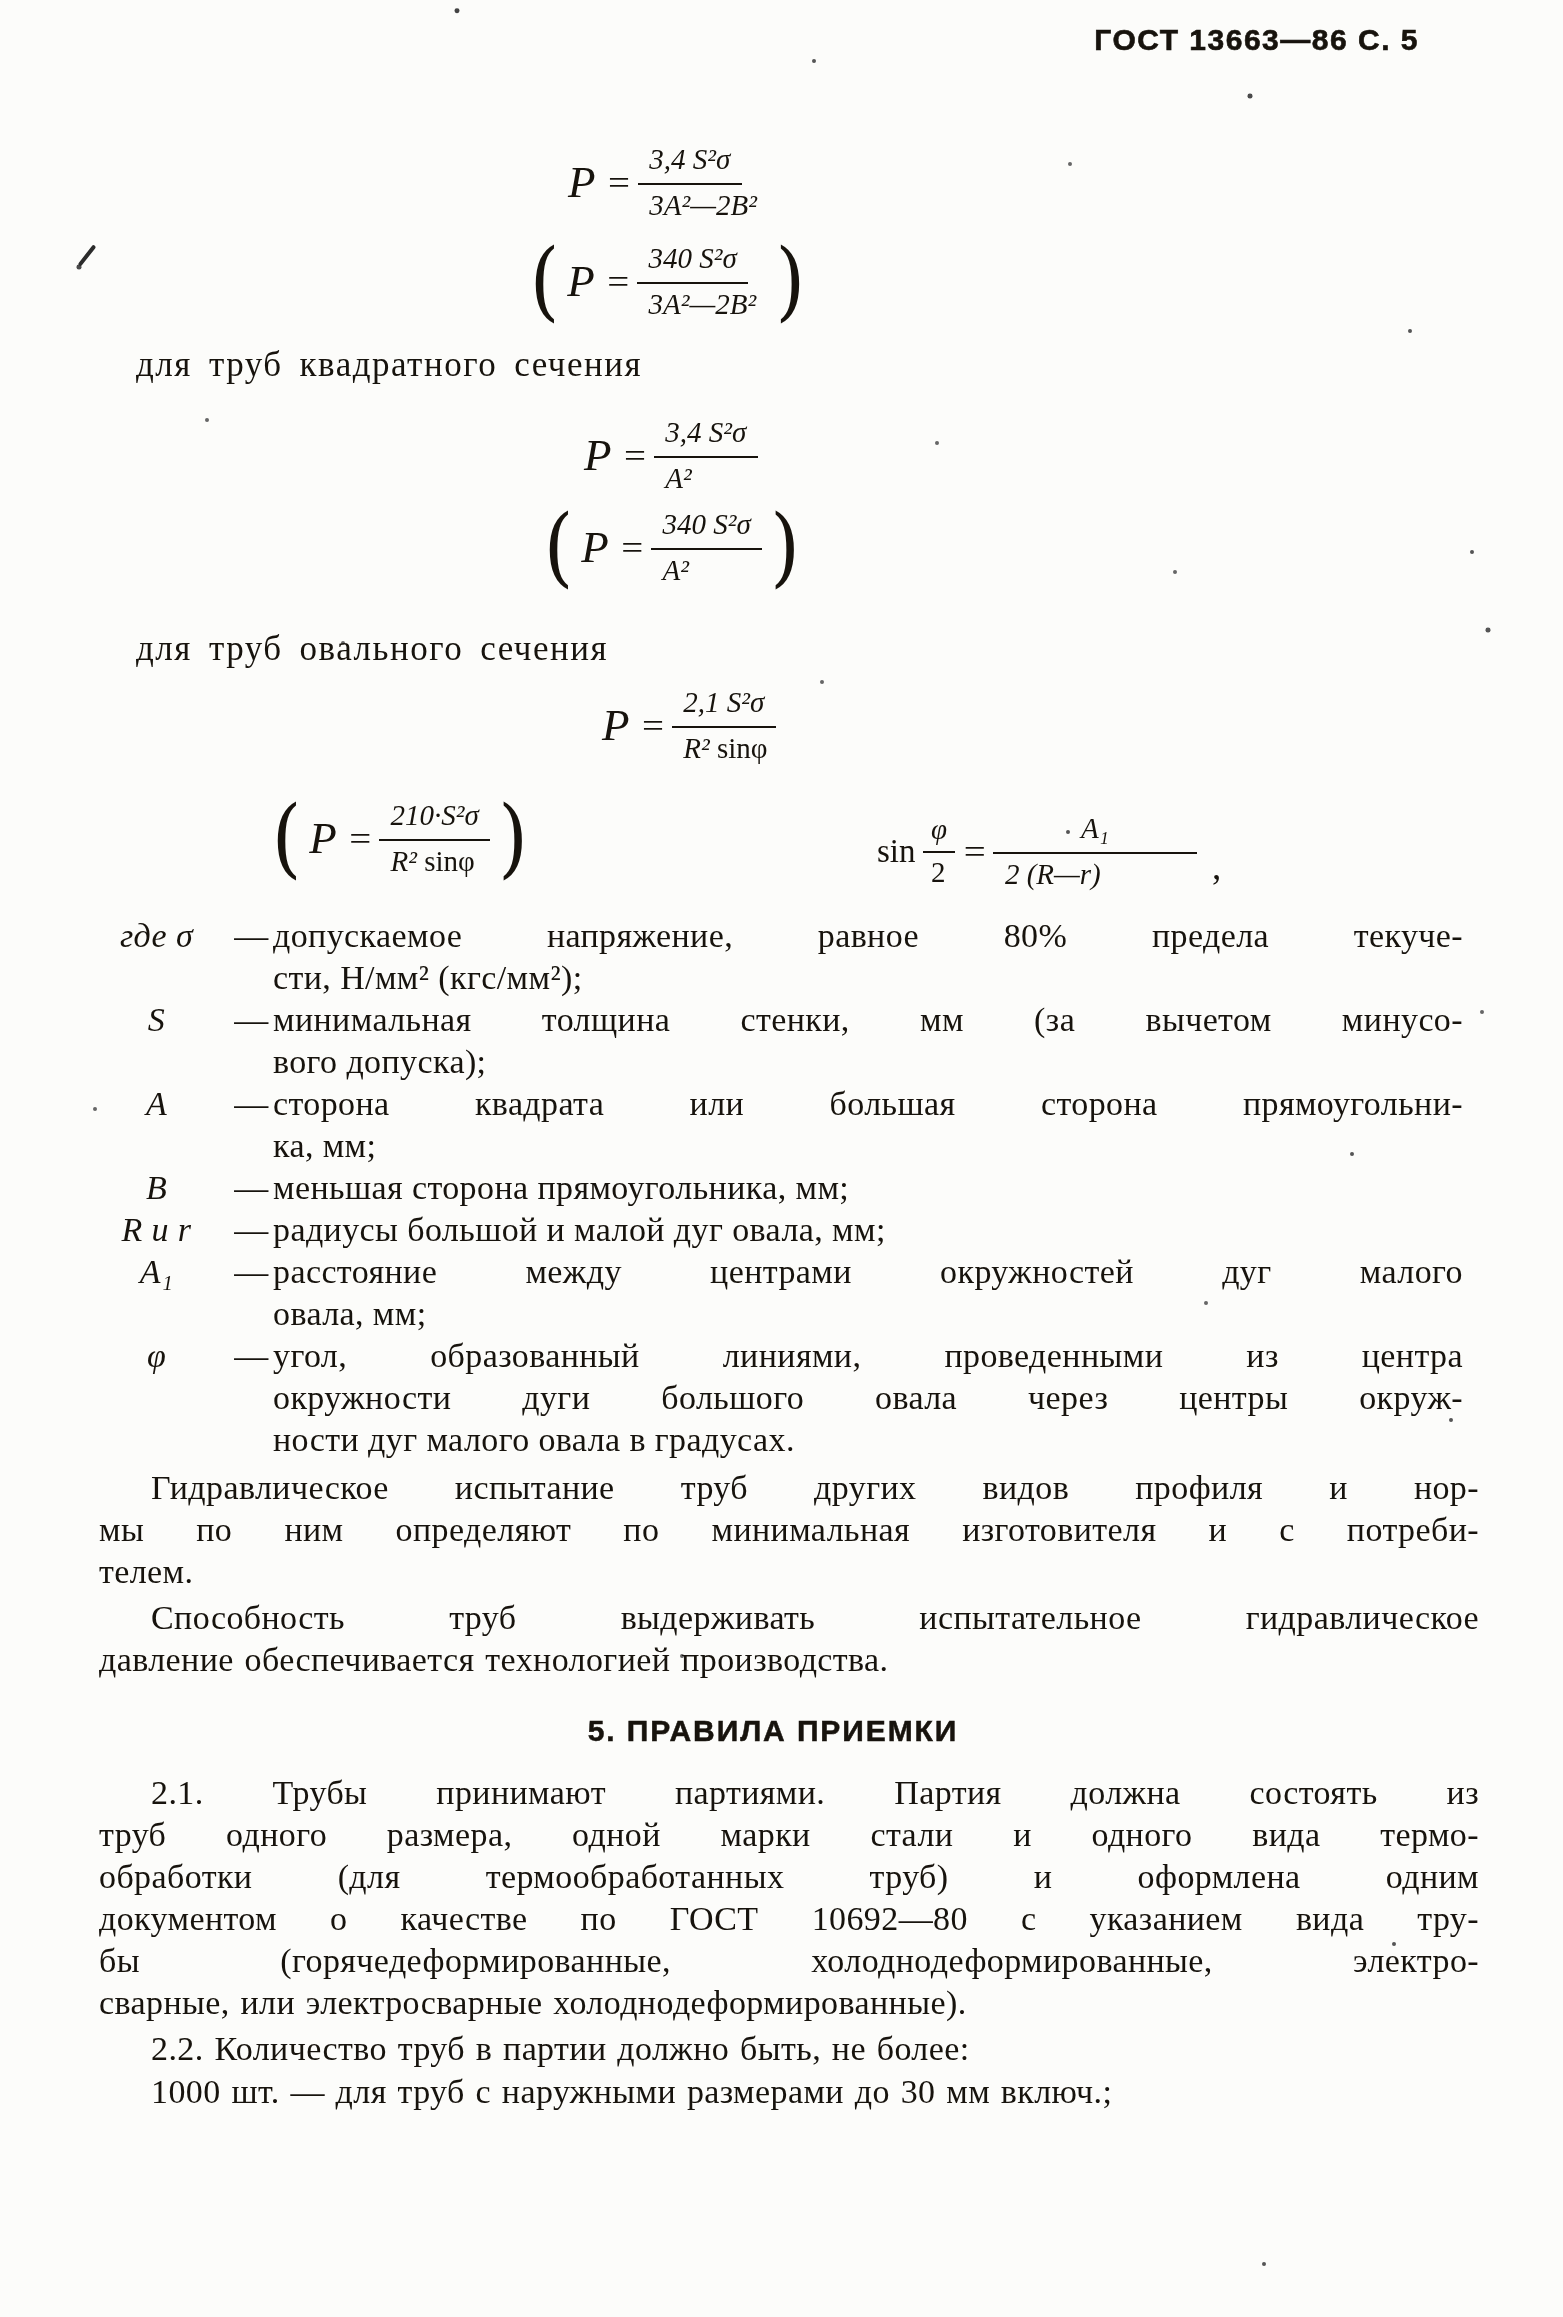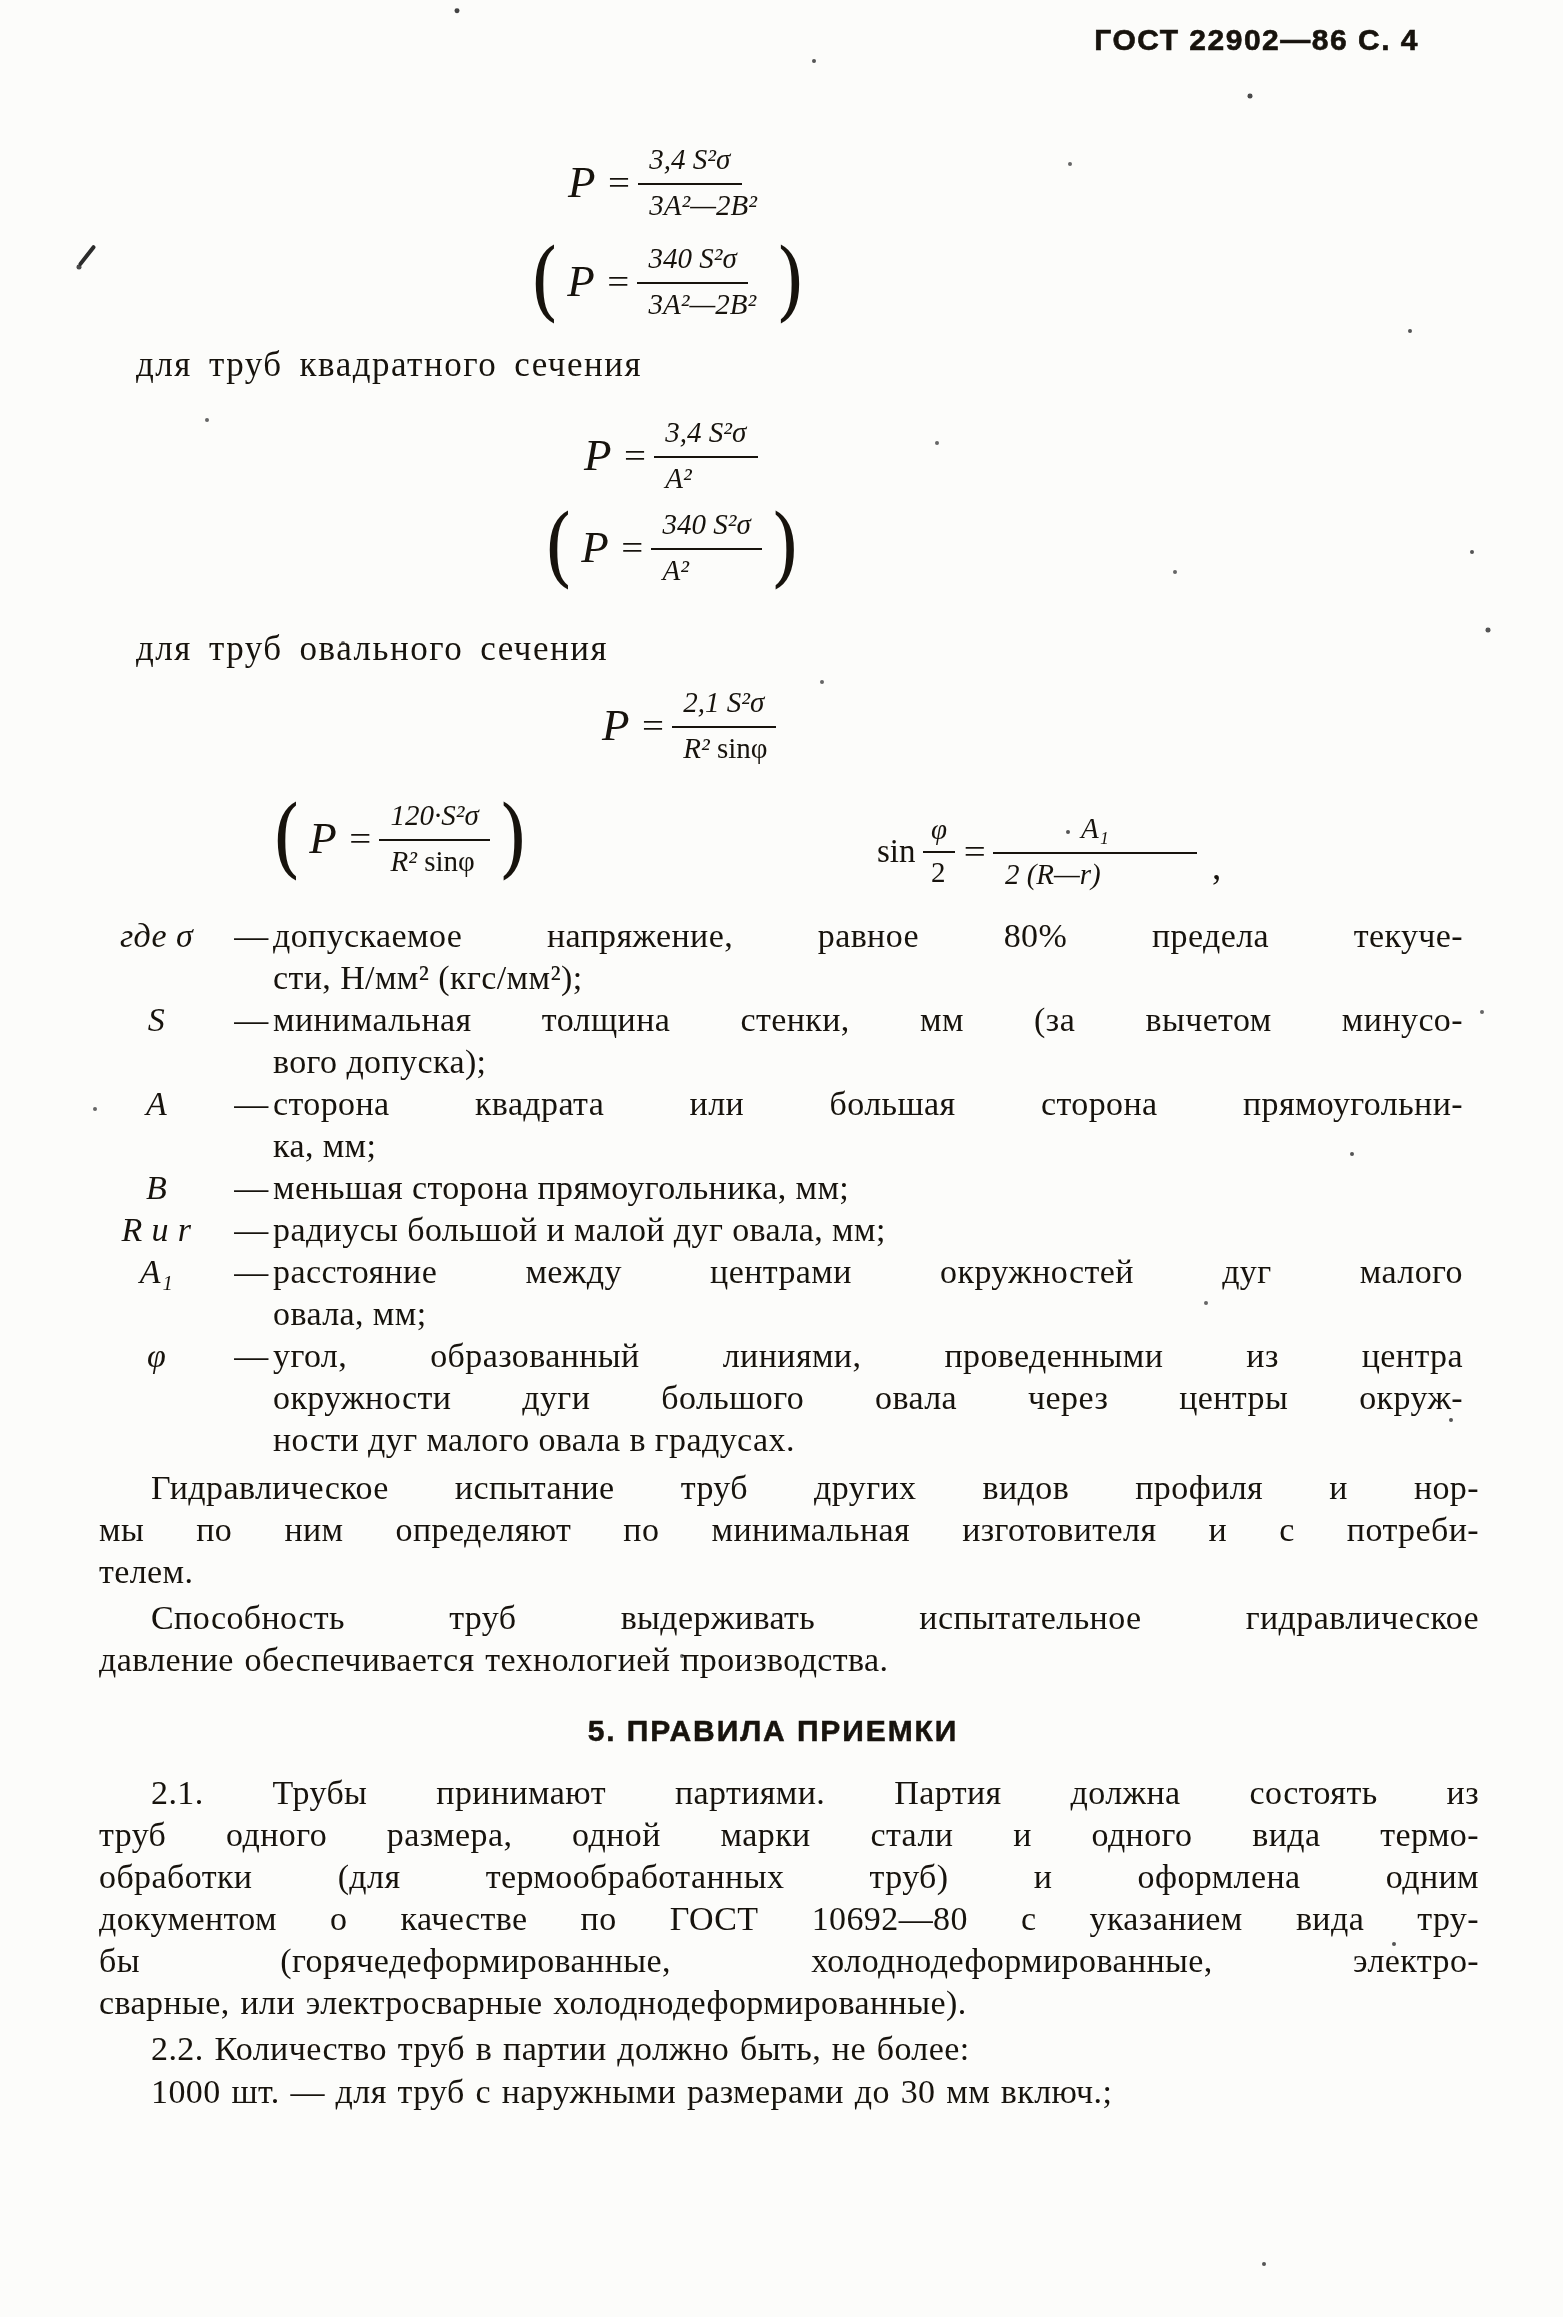--- a/index.html
+++ b/index.html
@@ -98,21 +98,21 @@
   }
 </style>
 </head>
 <body>
 
 <div class="page">
 
   <div class="speckles"></div>
   <div class="stray-mark"></div>
 
-  <div class="page-header">ГОСТ 22902—86 С. 4</div>
+  <div class="page-header">ГОСТ 13663—86 С. 5</div>
 
   <div class="formula" style="left:568px;top:142px;">
     <span class="flhs">P</span>
     <span class="feq">=</span>
     <span class="frac">
       <span class="fnum">3,4 S²σ</span>
       <span class="fden">3A²—2B²</span>
     </span>
   </div>
 
@@ -158,21 +158,21 @@
       <span class="fnum">2,1 S²σ</span>
       <span class="fden"><span>R²</span>&nbsp;<span class="up">sinφ</span></span>
     </span>
   </div>
 
   <div class="formula" style="left:264px;top:798px;">
     <span class="fparen">(</span>
     <span class="flhs">P</span>
     <span class="feq">=</span>
     <span class="frac">
-      <span class="fnum">120·S²σ</span>
+      <span class="fnum">210·S²σ</span>
       <span class="fden"><span>R²</span>&nbsp;<span class="up">sinφ</span></span>
     </span>
     <span class="fparen">)</span>
   </div>
 
   <div class="formula" style="left:877px;top:811px;">
     <span class="fsin">sin</span>
     <span class="frac small-frac">
       <span class="fnum">φ</span>
       <span class="fden up">2</span>

